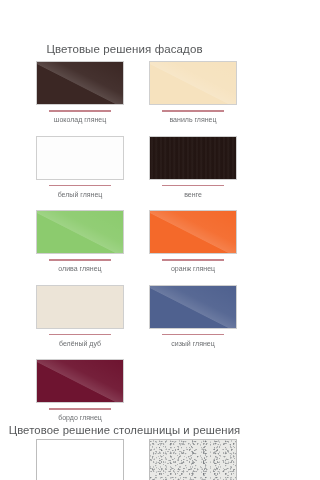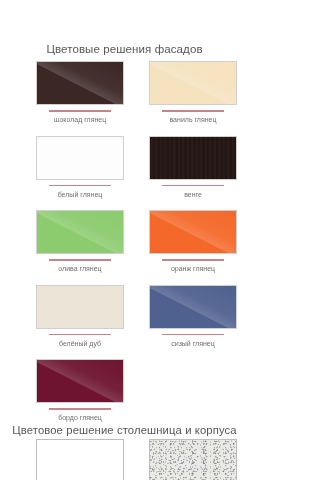--- a/index.html
+++ b/index.html
@@ -261,21 +261,21 @@
     <div class="row">
       <div class="cell col-left">
         <div class="swatch gloss" id="sw8" style="background-color: rgb(110, 20, 48);"></div>
         <div class="underline" style="background-color: rgb(196, 132, 140);"></div>
         <div class="caption">бордо глянец</div>
       </div>
     </div>
 
   </div>
 
-  <div class="section-title worktop">Цветовое решение столешница и корпуса</div>
+  <div class="section-title worktop">Цветовое решение столешницы и решения</div>
 
   <div class="bottom">
     <div class="cell col-left">
       <div class="swatch" id="sw9" style="background-color: rgb(255, 255, 255);"></div>
       <div class="underline wide" style="background-color: rgb(196, 132, 140);"></div>
       <div class="caption accent">
         <span>корпус</span><br>
         <span>белый</span>
       </div>
     </div>

